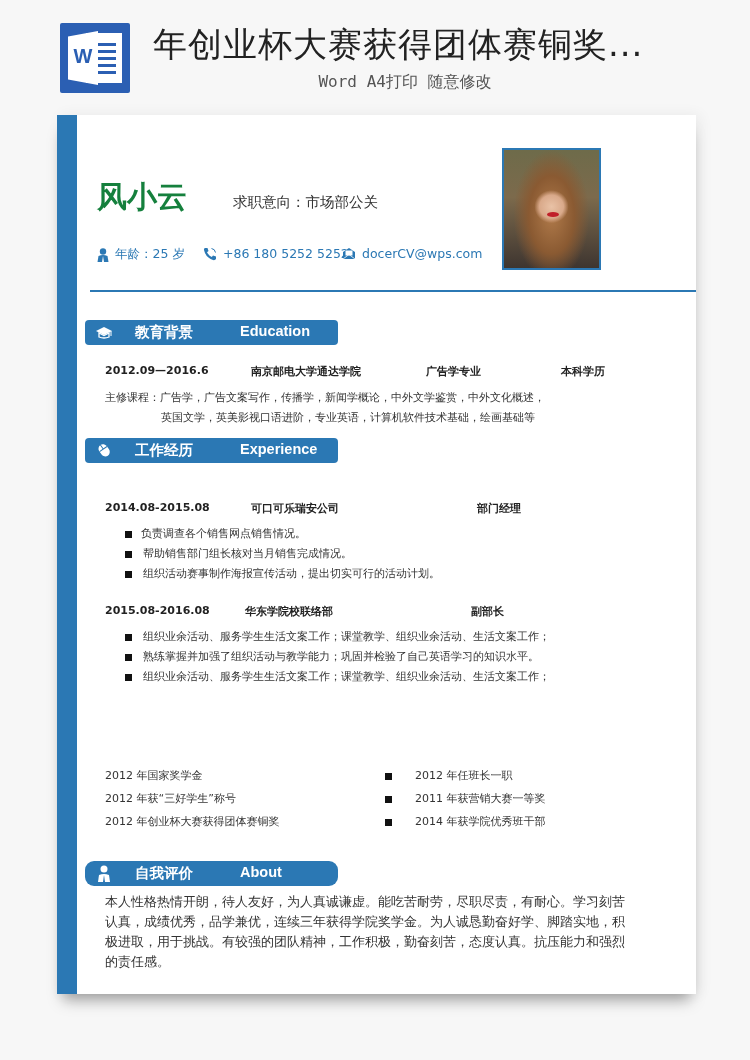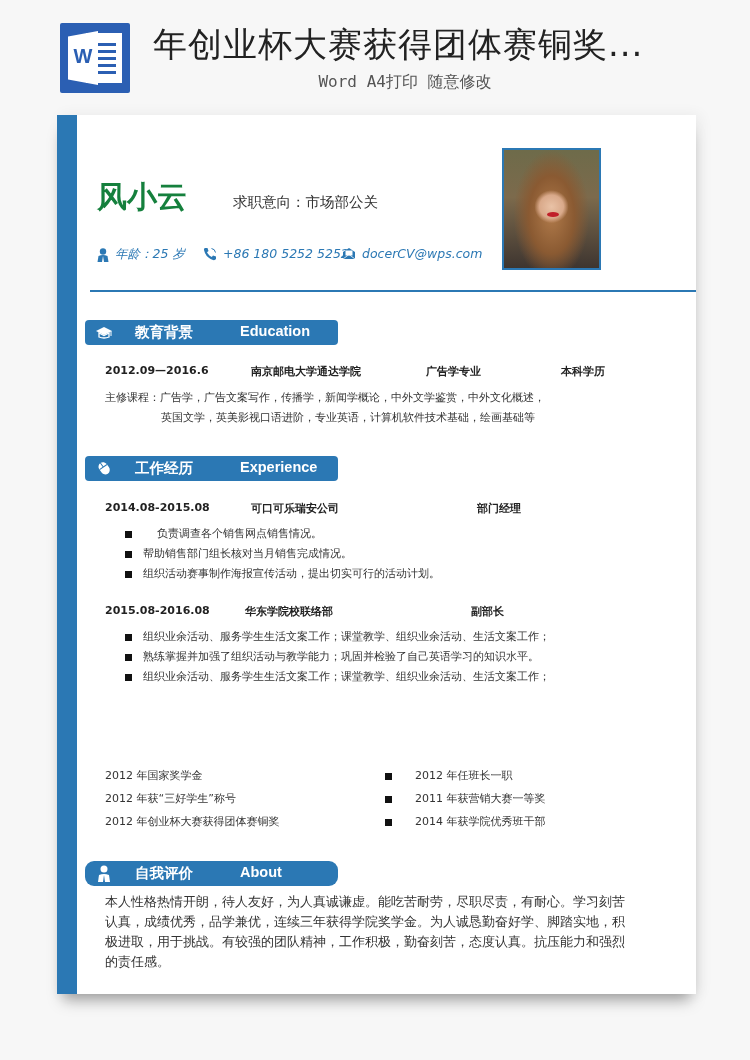--- a/index.html
+++ b/index.html
@@ -46,21 +46,21 @@
   
   .page {
     position: absolute; left: 57px; top: 115px; width: 639px; height: 879px;
     background: #fff;
     box-shadow: 0 12px 14px -6px rgba(0,0,0,0.35), 4px 0 14px rgba(0,0,0,0.06);
   }
   .left-bar { position: absolute; left: 0; top: 0; width: 20px; height: 879px; background: #2b78b4; }
 
   .name { position: absolute; left: 40px; top: 62px; font-size: 30px; font-weight: bold; color: #15803d; }
   .intent { position: absolute; left: 176px; top: 78px; font-size: 14.5px; color: #333; }
-  .contact { position: absolute; top: 131px; font-size: 12.5px; color: #2b78b4; display: flex; align-items: center; gap: 6px; white-space: nowrap; font-style: italic; }
+  .contact { position: absolute; top: 131px; font-size: 12.5px; color: #2b78b4; display: flex; align-items: center; gap: 6px; white-space: nowrap; }
   .contact svg { display: block; }
   .photo {
     position: absolute; left: 445px; top: 33px; width: 99px; height: 122px;
     border: 2px solid #2b78b4;
     background:
       radial-gradient(ellipse 18% 14% at 50% 48%, #e9c2a6 0%, #d9a98a 70%, transparent 100%),
       radial-gradient(ellipse 40% 55% at 50% 55%, #b07a4a 0%, #8a5a32 60%, transparent 100%),
       linear-gradient(180deg, #6e6b4a 0%, #7c6a4c 40%, #3e3530 100%);
     overflow: hidden;
   }
@@ -145,36 +145,36 @@
     <span class="cn">教育背景</span>
     <span class="en">Education</span>
   </div>
   <div class="row b" style="left:48px; top:249px;">2012.09—2016.6</div>
   <div class="row b" style="left:194px; top:249px;">南京邮电大学通达学院</div>
   <div class="row b" style="left:369px; top:249px;">广告学专业</div>
   <div class="row b" style="left:504px; top:249px;">本科学历</div>
   <div class="txt" style="left:48px; top:275px;">主修课程：广告学，广告文案写作，传播学，新闻学概论，中外文学鉴赏，中外文化概述，</div>
   <div class="txt" style="left:104px; top:295px;">英国文学，英美影视口语进阶，专业英语，计算机软件技术基础，绘画基础等</div>
 
-  <div class="sec-head" style="top:341px;padding-left:48px;">
+  <div class="sec-head" style="top:323px;padding-left:48px;">
     <svg class="ico" viewBox="0 0 18 17">
         <g transform="rotate(-35 9 9)">
           <rect x="5" y="2" width="9" height="13" rx="4.5" fill="#fff"></rect>
           <path d="M9.5 2 L9.5 7 M5 7 L14 7" stroke="#2b78b4" stroke-width="1"></path>
         </g>
       </svg>
     <span class="cn">工作经历</span>
     <span class="en">Experience</span>
   </div>
 
   <div class="row b" style="left:48px; top:386px;">2014.08-2015.08</div>
   <div class="row b" style="left:194px; top:386px;">可口可乐瑞安公司</div>
   <div class="row b" style="left:420px; top:386px;">部门经理</div>
   <div class="bullet" style="left:68px; top:416px;"></div>
-  <div class="txt" style="left:100px; top:411px;">负责调查各个销售网点销售情况。</div>
+  <div class="txt" style="left:84px; top:411px;">负责调查各个销售网点销售情况。</div>
   <div class="bullet" style="left:68px; top:436px;"></div>
   <div class="txt" style="left:86px; top:431px;">帮助销售部门组长核对当月销售完成情况。</div>
   <div class="bullet" style="left:68px; top:456px;"></div>
   <div class="txt" style="left:86px; top:451px;">组织活动赛事制作海报宣传活动，提出切实可行的活动计划。</div>
 
   <div class="row b" style="left:48px; top:489px;">2015.08-2016.08</div>
   <div class="row b" style="left:188px; top:489px;">华东学院校联络部</div>
   <div class="row b" style="left:414px; top:489px;">副部长</div>
   <div class="bullet" style="left:68px; top:519px;"></div>
   <div class="txt" style="left:86px; top:514px;">组织业余活动、服务学生生活文案工作；课堂教学、组织业余活动、生活文案工作；</div>

